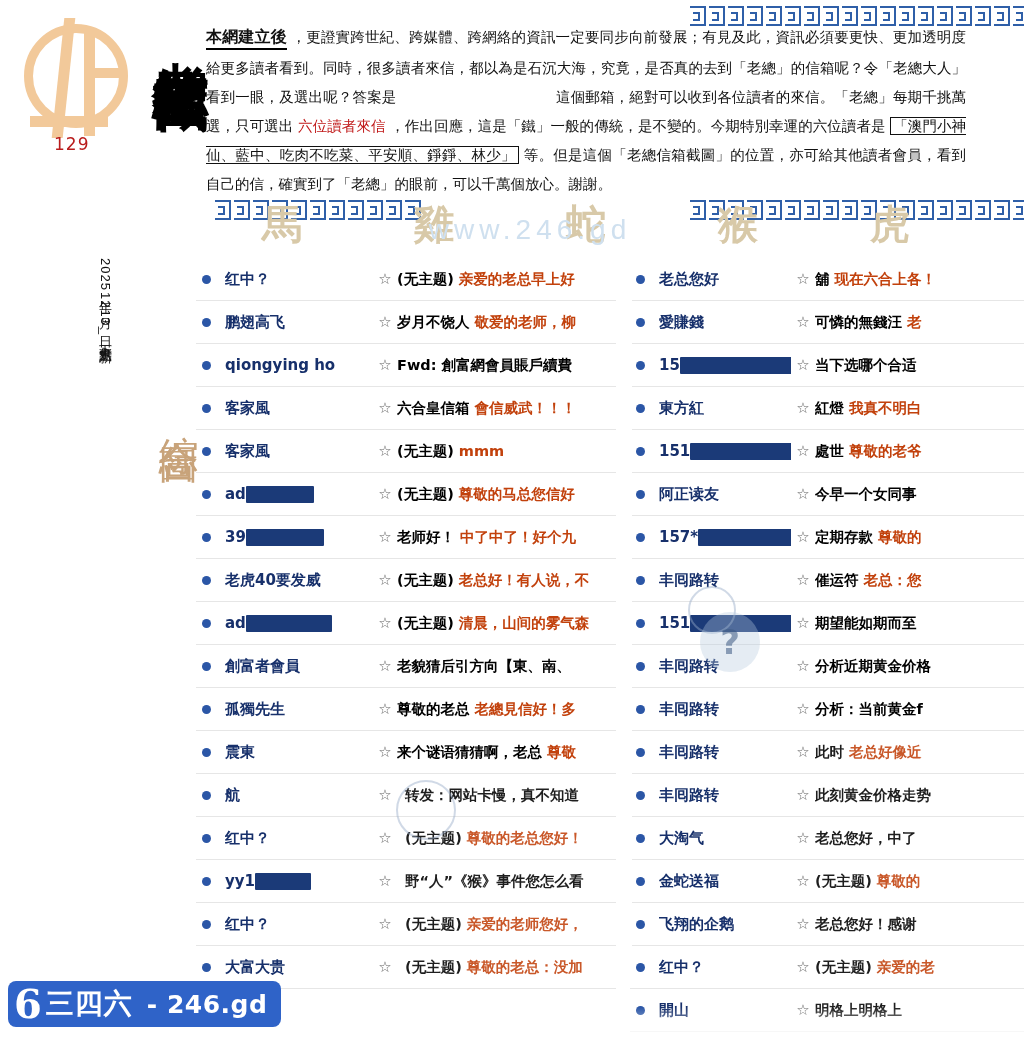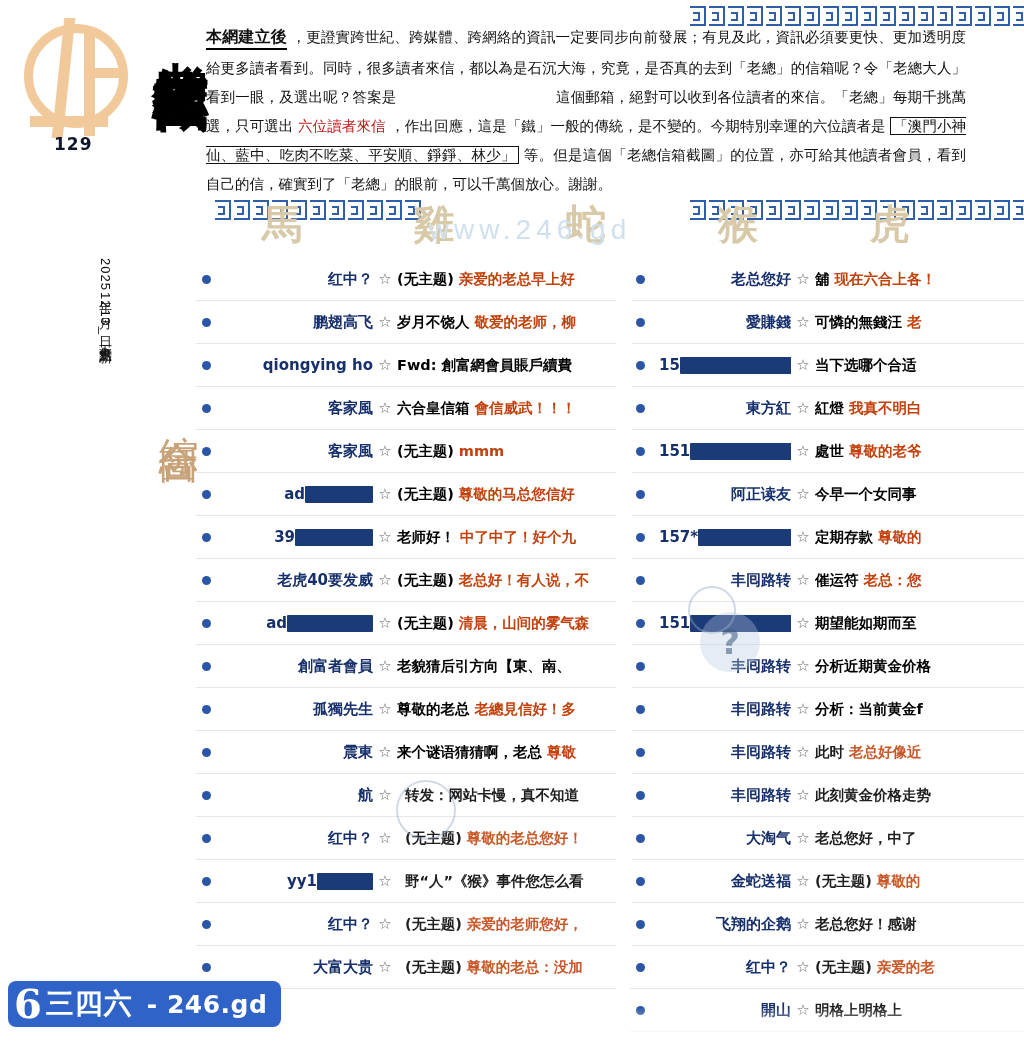--- a/index.html
+++ b/index.html
@@ -81,22 +81,22 @@
     position: absolute;
     left: 66px; top: 52px;
     width: 42px; height: 10px;
     background: #f2c99a;
   }
   .seal .num {
     position: absolute;
     left: 36px;
     top: 118px;
     font-size: 17px;
-    color: #0f172a;
-    font-weight: bold;
+    color: #b91c1c;
+    font-weight: normal;
     letter-spacing: 1px;
   }
 
   
   .vdate {
     position: absolute;
     left: 96px;
     top: 258px;
     writing-mode: vertical-rl;
     font-size: 13px;
@@ -210,21 +210,20 @@
     margin: 0 14px 0 6px;
   }
   .sender {
     flex: 0 0 148px;
     font-size: 15px;
     font-weight: bold;
     color: #17306b;
     white-space: nowrap;
     overflow: hidden;
     position: relative;
-    text-align: right;
   }
   .col-right .sender { flex: 0 0 132px; }
   .redact {
     display: inline-block;
     height: 17px;
     background: #1b3a78;
     vertical-align: middle;
     border-radius: 1px;
   }
   .star {

